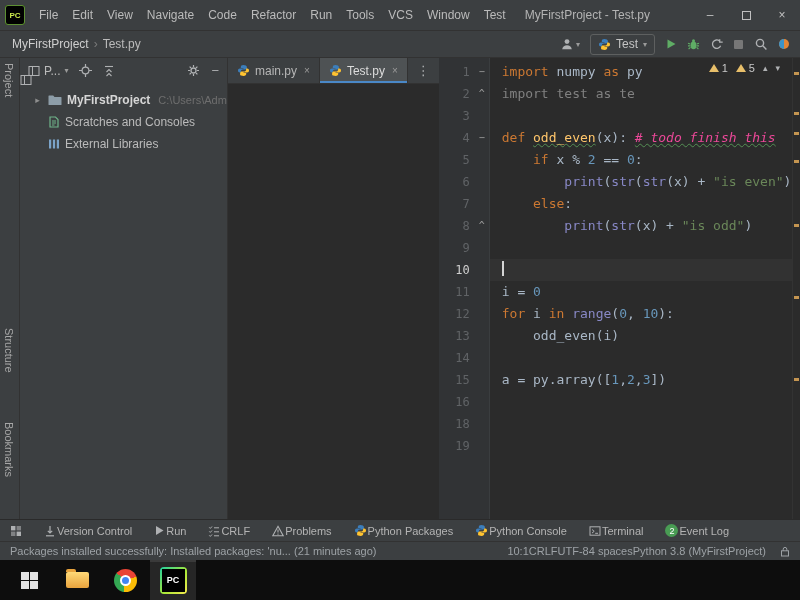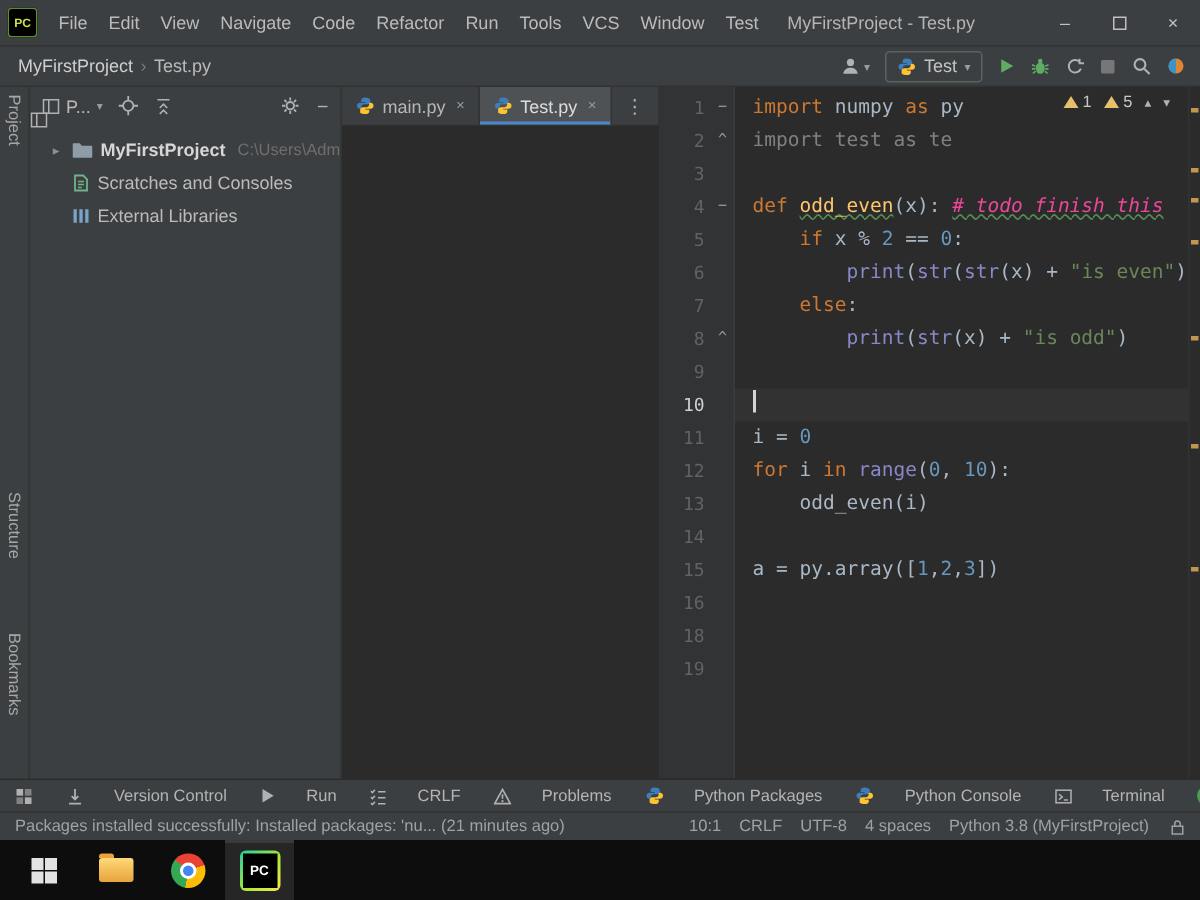--- a/index.html
+++ b/index.html
@@ -78,26 +78,26 @@
 .inspect{position:absolute;top:4px;right:20px;display:flex;align-items:center;gap:8px;font-size:11px;color:#c8c8c8;z-index:5;font-family:"Liberation Sans",sans-serif;}
 .insp-item{display:flex;align-items:center;gap:3px;}
 .tri{width:0;height:0;border-left:5px solid transparent;border-right:5px solid transparent;border-bottom:8px solid #e8bf6a;display:inline-block;}
 .insp-chev{color:#afb1b3;font-size:9px;}
 
 .error-stripe{position:absolute;top:0;right:0;bottom:0;width:8px;background:#2b2b2b;border-left:1px solid #333333;z-index:6;}
 .stripe-mark{position:absolute;right:1px;width:5px;height:3px;background:#c49551;}
 
 
 .tw-bar{height:22px;background:#3c3f41;border-top:1px solid #2a2a2a;display:flex;align-items:center;font-size:11px;color:#b4b4b4;padding:0 10px;gap:22px;flex:none;}
-.tw-item{display:flex;align-items:center;gap:20px;white-space:nowrap;}
+.tw-item{display:flex;align-items:center;gap:1px;white-space:nowrap;}
 .badge{width:13px;height:13px;border-radius:50%;background:#499c54;color:#fff;font-size:9px;display:flex;align-items:center;justify-content:center;flex:none;}
 
 .statusbar{height:19px;background:#3c3f41;border-top:1px solid #323232;display:flex;align-items:center;font-size:11px;color:#9da2a6;padding:0 10px;flex:none;}
 .status-msg{white-space:nowrap;overflow:hidden;text-overflow:ellipsis;max-width:430px;}
-.status-right{margin-left:auto;display:flex;gap:12px;align-items:center;white-space:nowrap;}
+.status-right{margin-left:auto;display:flex;gap:0;align-items:center;white-space:nowrap;}
 
 .taskbar{height:40px;background:#0d0d0d;display:flex;align-items:center;padding-left:6px;gap:2px;flex:none;}
 .task-btn{width:46px;height:40px;display:flex;align-items:center;justify-content:center;}
 .task-btn.active{background:#262626;box-shadow:inset 0 2px 0 #3a3a3a;}
 .win-logo{display:grid;grid-template-columns:8px 8px;grid-template-rows:8px 8px;gap:1px;}
 .win-logo i{background:#e2e2e2;display:block;}
 .folder-ico{width:23px;height:16px;background:linear-gradient(#ffd977,#e8a33d);border-radius:2px;position:relative;display:inline-block;}
 .folder-ico::before{content:'';position:absolute;top:-3px;left:0;width:10px;height:3px;background:#e8a33d;border-radius:2px 2px 0 0;}
 .chrome-icon{width:23px;height:23px;border-radius:50%;background:conic-gradient(from -50deg,#ea4335 0 120deg,#fbbc05 0 240deg,#34a853 0 360deg);position:relative;display:inline-block;}
 .chrome-icon::after{content:'';position:absolute;inset:6px;border-radius:50%;background:#4285f4;border:2px solid #fff;}

